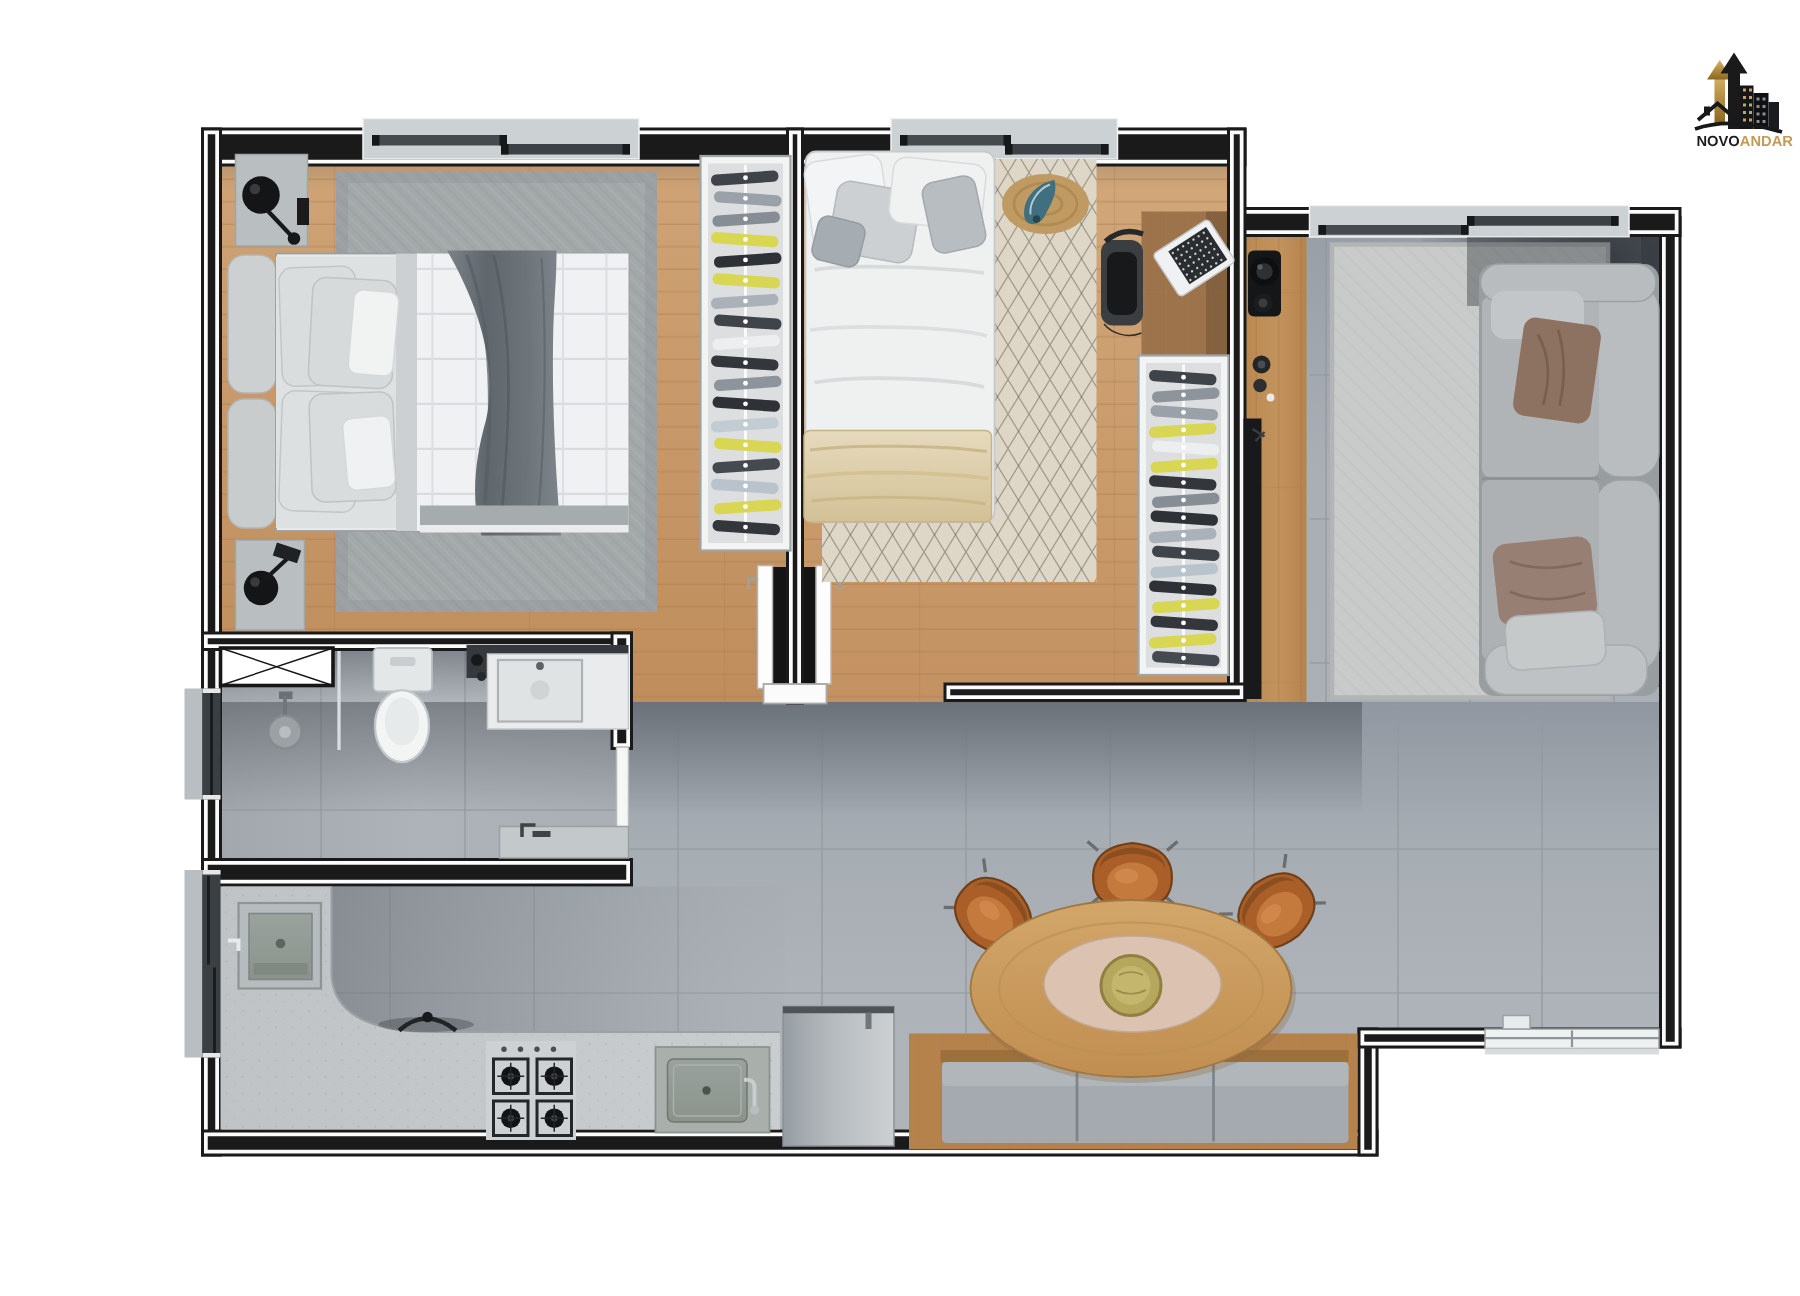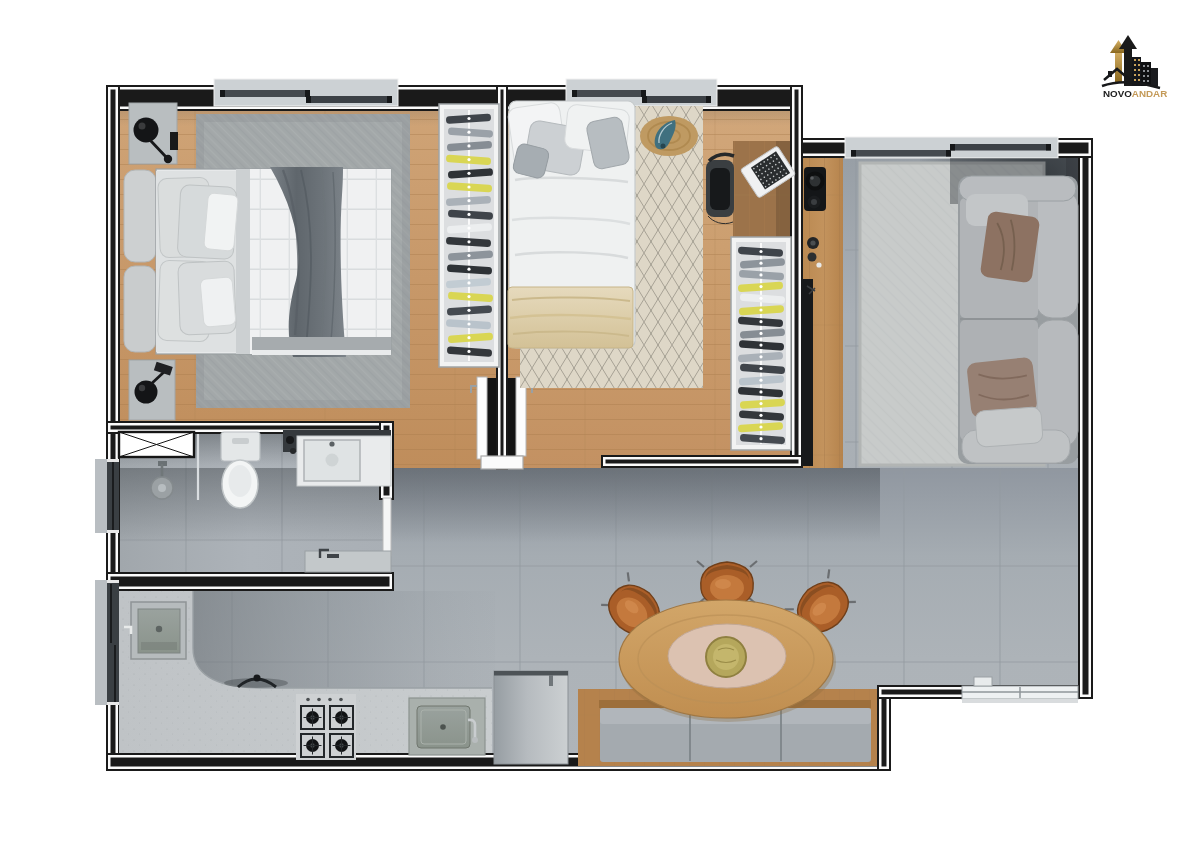--- a/index.html
+++ b/index.html
@@ -1,16 +1,16 @@
 <!DOCTYPE html>
 <html><head>
 <meta charset="utf-8">
 <style>
 html,body{margin:0;padding:0;background:#fff;}
-#plan{width:1156px;height:864px;position:relative;font-family:"Liberation Sans",sans-serif;}
+#plan{width:1156px;height:864px;position:relative;font-family:"Liberation Sans",sans-serif;margin-left:28px;}
 svg{display:block;}
 </style>
 </head>
 <body>
 <div id="plan">
 <svg width="1200" height="864" viewBox="0 0 1200 864">
 <defs>
 <linearGradient id="woodA" x1="0" y1="0" x2="0" y2="1">
  <stop offset="0" stop-color="#d0a578"></stop>
           <stop offset="0.5" stop-color="#c79869"></stop>

